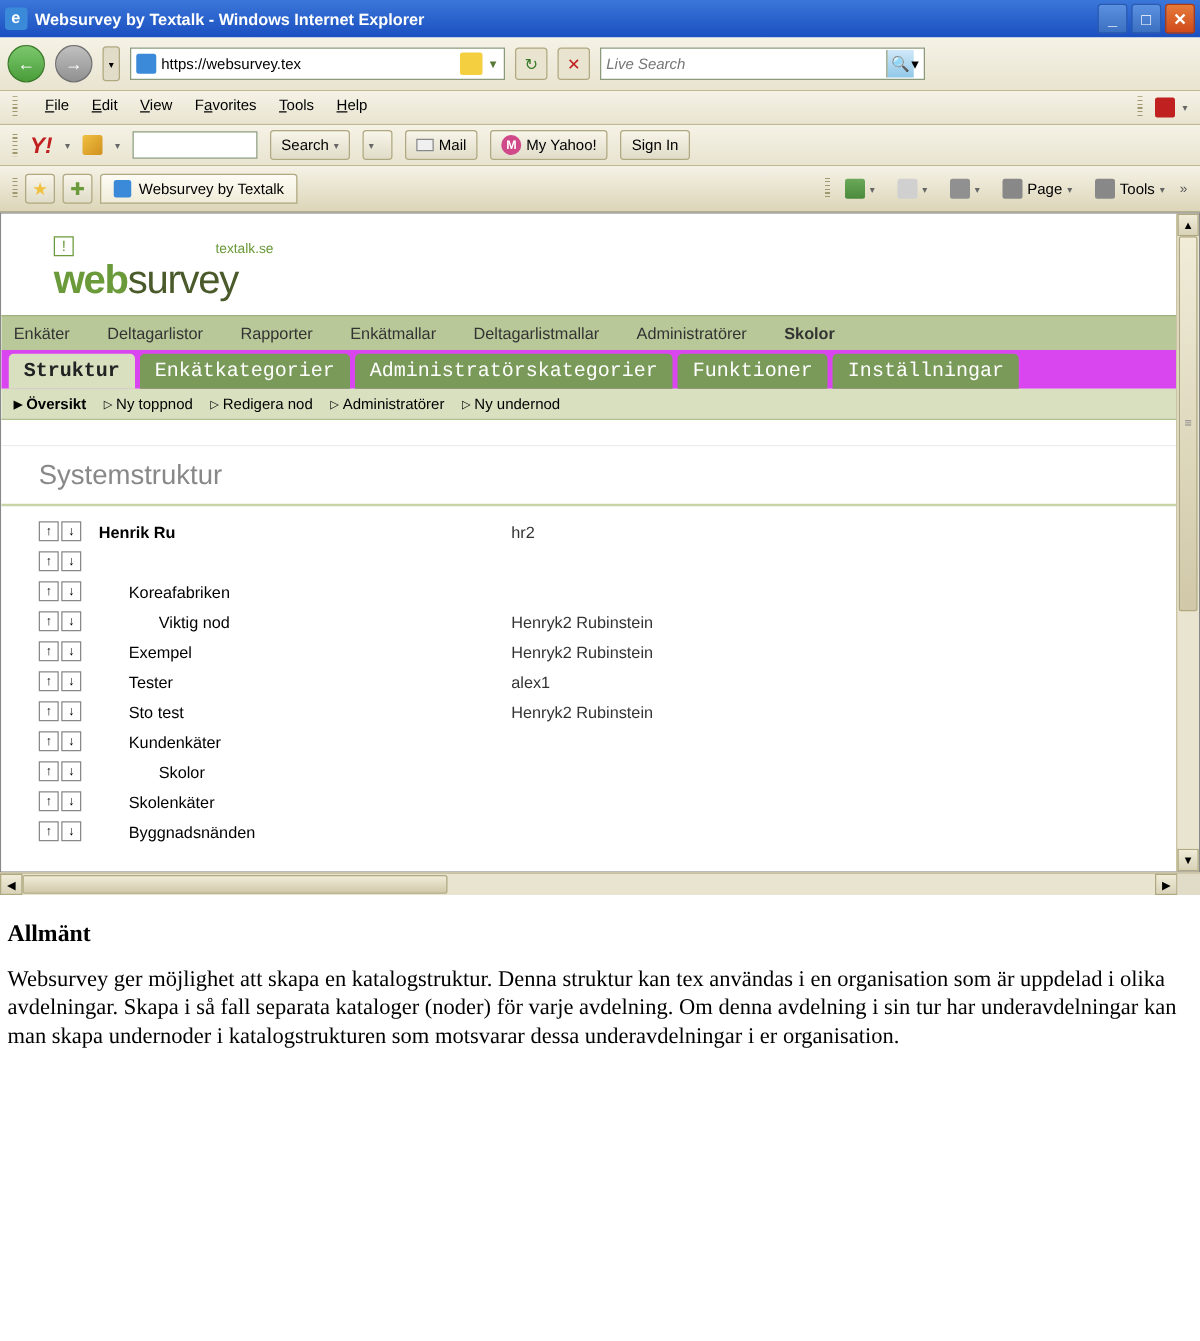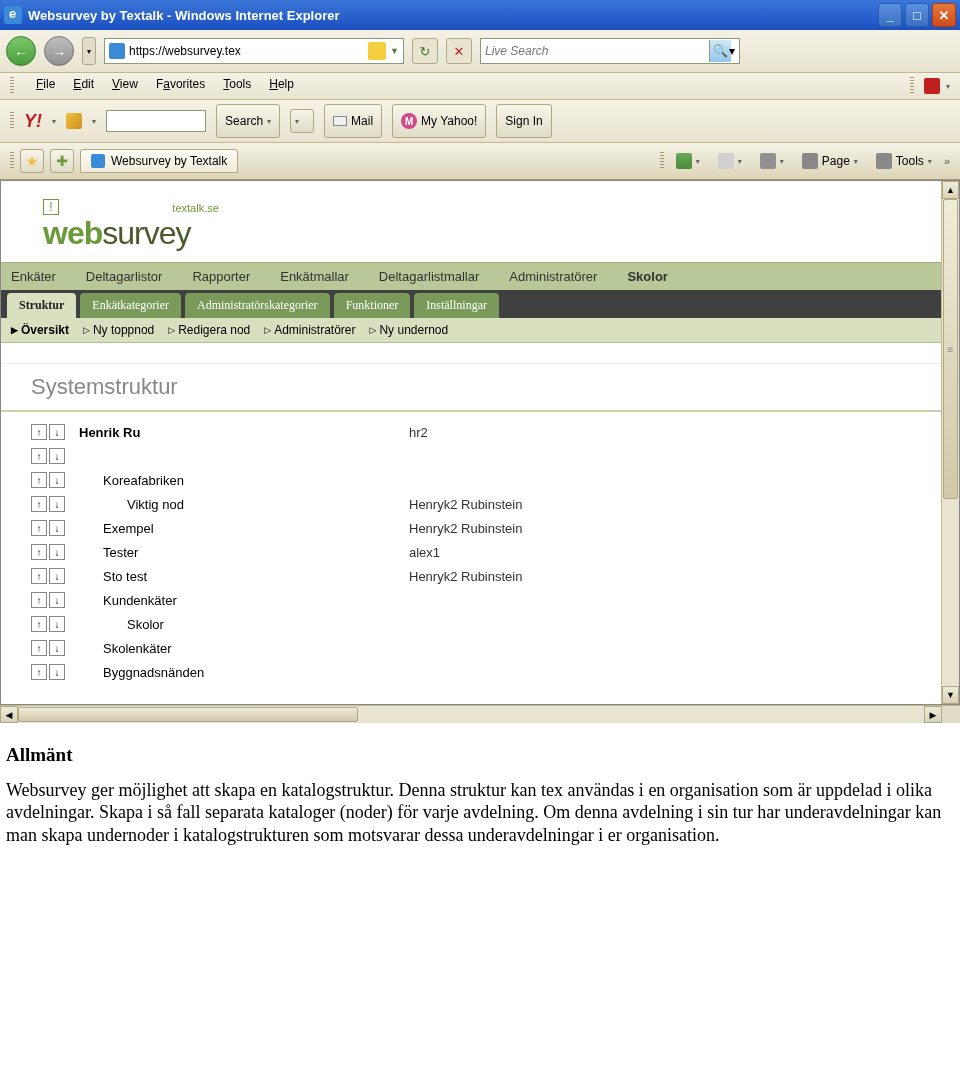--- a/index.html
+++ b/index.html
@@ -36,21 +36,21 @@
 .menuitem u { text-decoration: underline; }
 .menubar .right { margin-left: auto; display: flex; gap: 6px; align-items: center; }
 .pdf-icon { width: 16px; height: 16px; background: #c02020; border-radius: 2px; }
 
 
 .ytoolbar { background: linear-gradient(#f5f2e6,#e9e4d0); padding: 4px 10px; display: flex; align-items: center; gap: 10px; border-bottom: 1px solid #c0b890; }
 .ytoolbar .grip { width: 4px; height: 18px; background: repeating-linear-gradient(#a09870,#a09870 1px,transparent 1px,transparent 3px); }
 .ylogo { color: #c02020; font-weight: bold; font-size: 18px; font-style: italic; }
 .pencil { width: 16px; height: 16px; background: linear-gradient(135deg,#f0c040,#d09020); border-radius: 2px; }
 .yinput { height: 22px; width: 100px; border: 1px solid #8a9a7a; background: #fff; }
-.ybtn { height: 24px; padding: 16px 8px; background: linear-gradient(#f8f5ea,#e0dcc8); border: 1px solid #b0a880; border-radius: 3px; display: flex; align-items: center; gap: 4px; cursor: pointer; font-size: 12px; }
+.ybtn { height: 24px; padding: 6px 8px; background: linear-gradient(#f8f5ea,#e0dcc8); border: 1px solid #b0a880; border-radius: 3px; display: flex; align-items: center; gap: 4px; cursor: pointer; font-size: 12px; }
 .ybtn .tri { font-size: 8px; color: #666; }
 .mail-icon { width: 14px; height: 10px; border: 1px solid #888; background: #f0f0f0; }
 .my-icon { width: 16px; height: 16px; background: #d04a8a; border-radius: 50%; color: #fff; font-size: 10px; display: flex; align-items: center; justify-content: center; font-weight: bold; }
 
 
 .tabbar { background: linear-gradient(#f5f2e6,#dcd5b8); padding: 6px 10px; display: flex; align-items: center; gap: 6px; border-bottom: 1px solid #a09870; }
 .tabbar .grip { width: 4px; height: 18px; background: repeating-linear-gradient(#a09870,#a09870 1px,transparent 1px,transparent 3px); }
 .favbtn { width: 24px; height: 24px; background: linear-gradient(#f8f5ea,#e0dcc8); border: 1px solid #b0a880; border-radius: 3px; display: flex; align-items: center; justify-content: center; cursor: pointer; color: #f0c040; font-size: 14px; }
 .tab { display: flex; align-items: center; background: linear-gradient(#fdfcf5,#f0ecd8); border: 1px solid #b0a880; border-radius: 3px 3px 0 0; padding: 4px 10px; gap: 6px; cursor: pointer; }
 .tab .ie-small { width: 14px; height: 14px; background: #3b8ad9; border-radius: 2px; }
@@ -76,21 +76,21 @@
 .logo-small { color: #6a9a3a; font-size: 11px; }
 .logo-big { font-size: 32px; font-weight: bold; letter-spacing: -1px; }
 .logo-big .web { color: #6a9a3a; }
 .logo-big .survey { color: #4a5a2a; font-weight: normal; }
 .logo-exclaim { display: inline-block; width: 16px; height: 16px; border: 1px solid #6a9a3a; color: #6a9a3a; text-align: center; font-size: 12px; margin-right: 110px; vertical-align: bottom; }
 
 .main-tabs { background: #b8c898; padding: 6px 10px 0; display: flex; gap: 30px; font-size: 13px; font-family: Verdana, sans-serif; border-top: 1px solid #a0b080; }
 .main-tabs .mtab { cursor: pointer; padding-bottom: 6px; color: #333; }
 .main-tabs .mtab.active { font-weight: bold; }
 
-.sub-tabs { background: #404040; padding: 0 6px; display: flex; gap: 4px; font-size: 12px; font-family: Liberation Serif, serif; }
+.sub-tabs { background: #d946ef; padding: 0 6px; display: flex; gap: 4px; font-size: 16px; font-family: Liberation Mono, monospace; }
 .sub-tabs .stab { cursor: pointer; padding: 5px 12px; background: #7a9a5a; color: #fff; border-radius: 4px 4px 0 0; margin-top: 3px; }
 .sub-tabs .stab.active { background: #d8e0c0; color: #222; font-weight: bold; }
 
 .sub-nav { background: #d8e0c0; padding: 5px 10px; display: flex; gap: 14px; font-size: 12px; font-family: Verdana, sans-serif; border-bottom: 1px solid #b0c090; }
 .sub-nav .snav { cursor: pointer; display: flex; align-items: center; gap: 3px; }
 .sub-nav .snav .tri { font-size: 9px; }
 .sub-nav .snav.active { font-weight: bold; }
 
 .section-title { font-size: 22px; color: #888; font-family: Verdana, sans-serif; padding: 10px 30px; border-bottom: 2px solid #c8d4a8; margin-bottom: 2px; border-top: 1px solid #eee; margin-top: 20px; }
 

